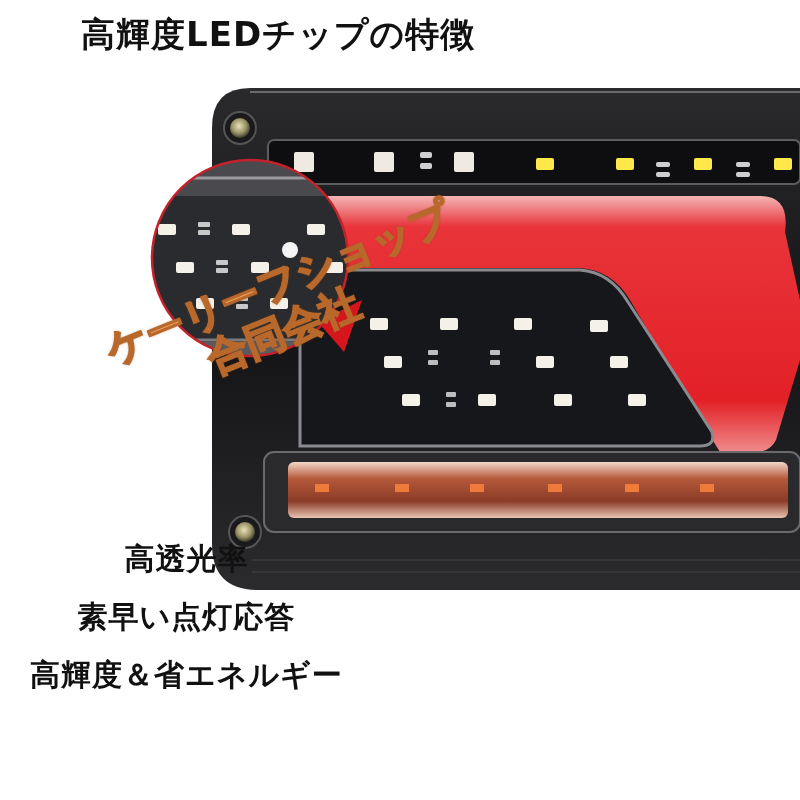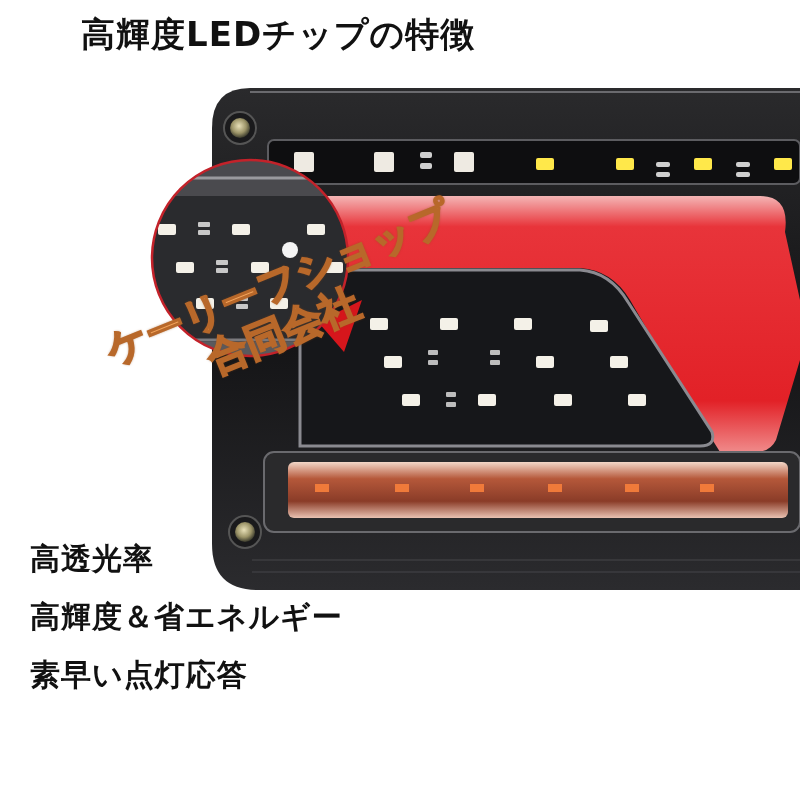--- a/index.html
+++ b/index.html
@@ -1,20 +1,20 @@
 <!DOCTYPE html>
 <html><head>
 <meta charset="utf-8">
 <style>
   html, body { margin:0; padding:0; }
   body { width:800px; height:800px; background:#ffffff; position:relative; overflow:hidden;
          font-family:"DejaVu Sans", sans-serif; }
   .title { position:absolute; left:46px; top:12px; font-size:34px; font-weight:bold; color:#111;
            letter-spacing:1px; white-space:nowrap;margin-left:35px; }
-  .features { position:absolute; left:30px; top:530px; }
+  .features { position:absolute; left:30px; top:530px;text-align:center; }
   .feature { font-size:30px; font-weight:bold; color:#111; height:58px; line-height:58px; white-space:nowrap; letter-spacing:1px; }
   .lamp { position:absolute; left:0; top:0; width:800px; height:800px; }
   .watermark { position:absolute; left:100px; top:330px; transform:rotate(-22deg); transform-origin:left top;
                color:#f2a35b; font-weight:bold; font-size:40px; line-height:46px; white-space:nowrap;
                -webkit-text-stroke:2px #b8682a; text-shadow:0 0 3px #8a4a1a; }
   .watermark .l2 { padding-left:90px; }
 </style>
 </head>
 <body>
 
@@ -143,15 +143,15 @@
 
 <div class="title">高輝度LEDチップの特徴</div>
 
 <div class="watermark">
   <div>ケーリーフショップ</div>
   <div class="l2">合同会社</div>
 </div>
 
 <div class="features">
   <div class="feature">高透光率</div>
+  <div class="feature">素早い点灯応答</div>
   <div class="feature">高輝度＆省エネルギー</div>
-  <div class="feature">素早い点灯応答</div>
 </div>
 
 </body></html>

